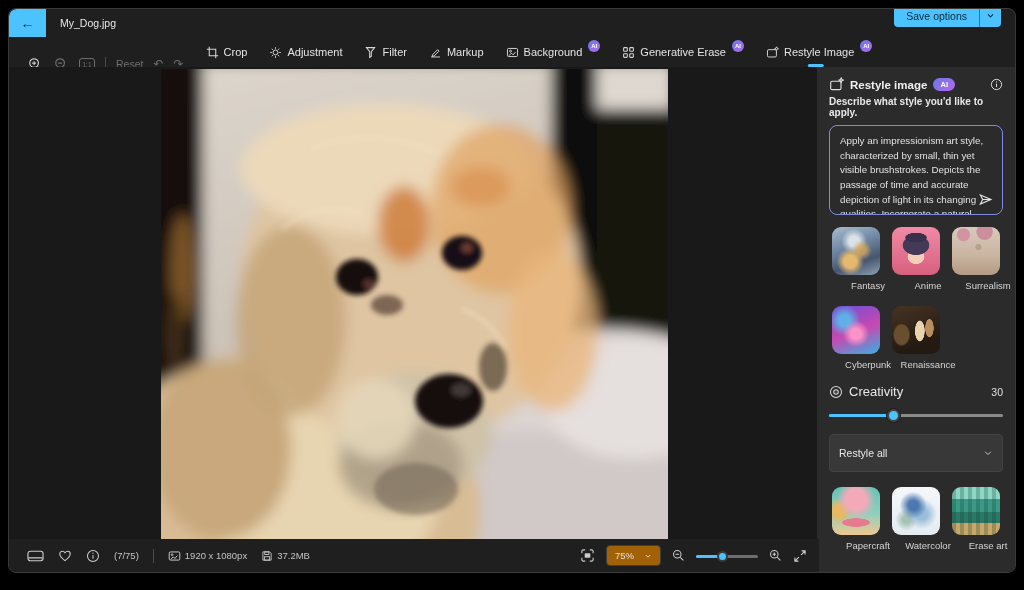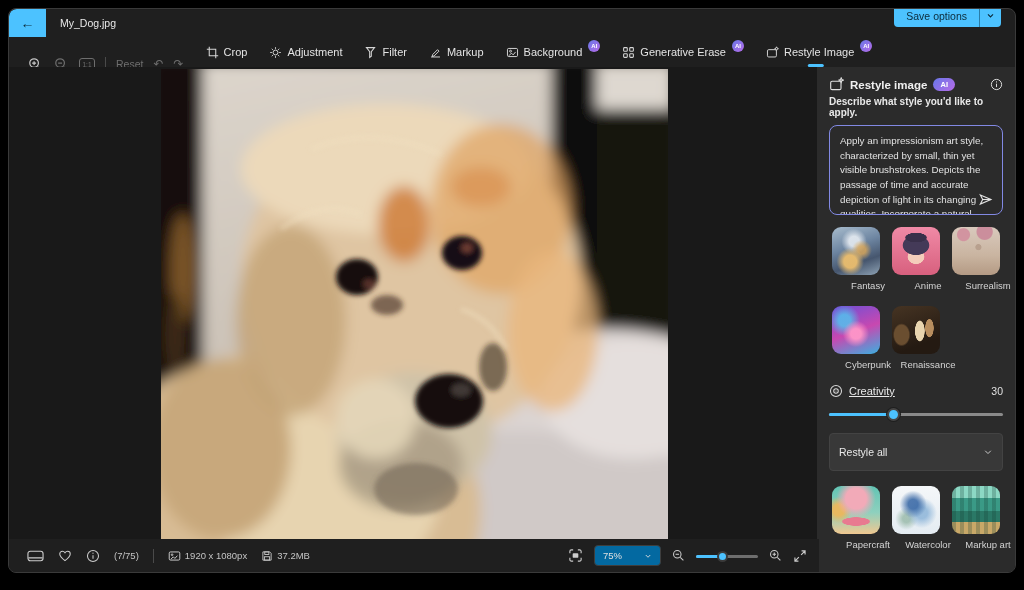--- a/index.html
+++ b/index.html
@@ -120,43 +120,43 @@
     radial-gradient(ellipse 46% 14% at 50% 74%, #e87a90 60%, transparent 66%),
     radial-gradient(circle at 50% 26%, #f2aab8 0 24%, transparent 46%),
     radial-gradient(circle at 14% 50%, #e8b860 0 12%, transparent 28%),
     linear-gradient(180deg,#62c4b4 0%,#8ed0be 55%,#f0c890 100%); }
   .th-pixel { background:
     repeating-linear-gradient(90deg, rgba(20,60,50,.25) 0 4px, transparent 4px 8px),
     linear-gradient(180deg,#8cd8c4 0 26%,#3a9a86 26% 52%,#2a7866 52% 74%,#c8a868 74% 100%); }
 
   .creativity-row { margin-top:14px; display:flex; align-items:center; gap:6px; color:#e8e8e8; }
   .creativity-row svg { color:#d8d8d8; }
-  .creativity-label { font-size:11px;text-decoration:underline; }
+  .creativity-label { font-size:13px; }
   .creativity-value { margin-left:auto; font-size:10.5px; color:#e0e0e0; }
   .slider { position:relative; margin-top:10px; height:12px; cursor:pointer; }
   .slider .track { position:absolute; left:0; right:0; top:5px; height:3px; border-radius:2px; background:#8a8a8a; }
   .slider .fill { position:absolute; left:0; top:5px; height:3px; border-radius:2px; background:#4cc2ff; }
   .slider .knob { position:absolute; top:0; width:13px; height:13px; border-radius:50%;
     background:#4cc2ff; border:2.5px solid #454545; box-shadow:0 0 0 1px #1f1f1f; }
   .c-fill { width:37%; } .c-knob { left:calc(37% - 6px); }
 
   .dropdown { margin-top:13px; height:25px; background:#383838; border:1px solid #434343;
     border-radius:4px; display:flex; align-items:center; padding:18px 9px; color:#e8e8e8;
     font-size:10.5px; cursor:pointer; }
   .dropdown .chev { margin-left:auto; color:#c8c8c8; display:flex; }
 
   
   .statusbar { position:absolute; left:0; bottom:0; width:810px; height:33px; background:#1f1f1f;
     display:flex; align-items:center; padding:0 12px 0 18px; color:#cfcfcf; }
   .sb-left { display:flex; align-items:center; gap:14px; }
   .sb-item { display:flex; align-items:center; gap:4px; font-size:9.5px; color:#c4c4c4; }
   .sb-icon { display:flex; color:#cccccc; }
   .sb-right { margin-left:auto; display:flex; align-items:center; gap:11px; }
-  .zoom-box { display:flex; align-items:center; gap:22px; height:21px; padding:0 8px;
-    background:#0369a1; border:1px solid #3e3e3e; border-radius:4px; font-size:9.5px; color:#e0e0e0; cursor:pointer; }
+  .zoom-box { display:flex; align-items:center; gap:10px; height:21px; padding:0 8px;
+    background:#a16207; border:1px solid #3e3e3e; border-radius:4px; font-size:9.5px; color:#e0e0e0; cursor:pointer; }
   .mini-slider { position:relative; width:62px; height:12px; cursor:pointer; }
   .mini-slider .track { position:absolute; left:0; right:0; top:5px; height:3px; border-radius:2px; background:#6e6e6e; }
   .mini-slider .fill { position:absolute; left:0; top:5px; height:3px; border-radius:2px; background:#4cc2ff; width:42%; }
   .mini-slider .knob { position:absolute; top:1px; left:calc(42% - 5px); width:11px; height:11px;
     border-radius:50%; background:#4cc2ff; border:2px solid #3a3a3a; }
 </style>
 </head>
 <body>
 
 <div class="window">
@@ -419,21 +419,21 @@
       <div class="style-card">
         <div class="thumb th-paper"></div>
         <div class="thumb-label">Papercraft</div>
       </div>
       <div class="style-card">
         <div class="thumb th-water"></div>
         <div class="thumb-label">Watercolor</div>
       </div>
       <div class="style-card">
         <div class="thumb th-pixel"></div>
-        <div class="thumb-label">Markup art</div>
+        <div class="thumb-label">Erase art</div>
       </div>
     </div>
   </div>
 
   <div class="statusbar">
     <div class="sb-left">
       <span class="sb-icon">
         <svg width="17" height="14" viewBox="0 0 18 14" fill="none" stroke="currentColor" stroke-width="1.2">
             <rect x="1" y="2" width="16" height="10" rx="2.5"></rect>
             <line x1="1.5" y1="9" x2="16.5" y2="9"></line>

